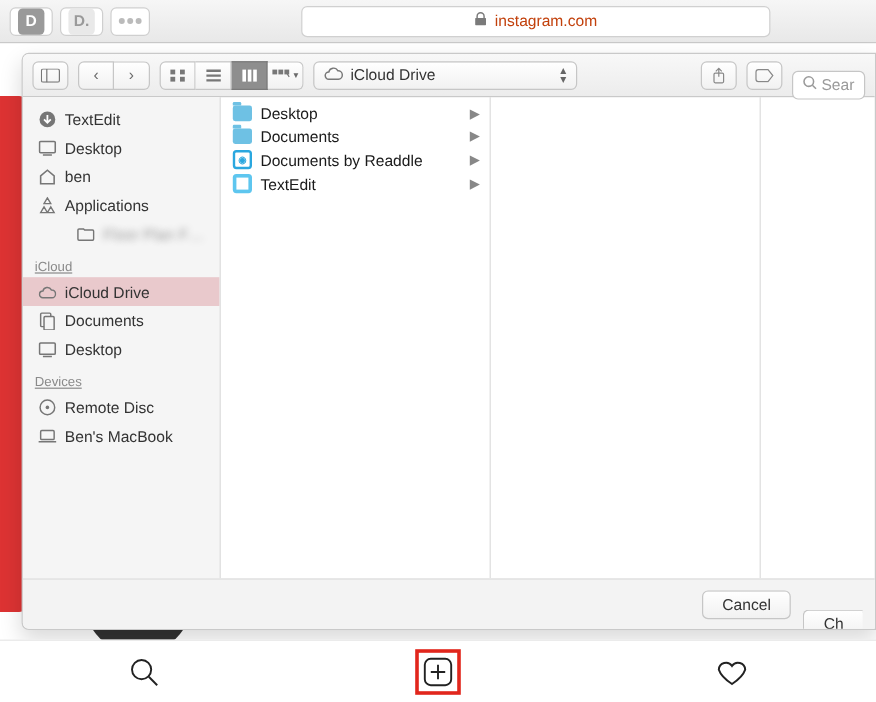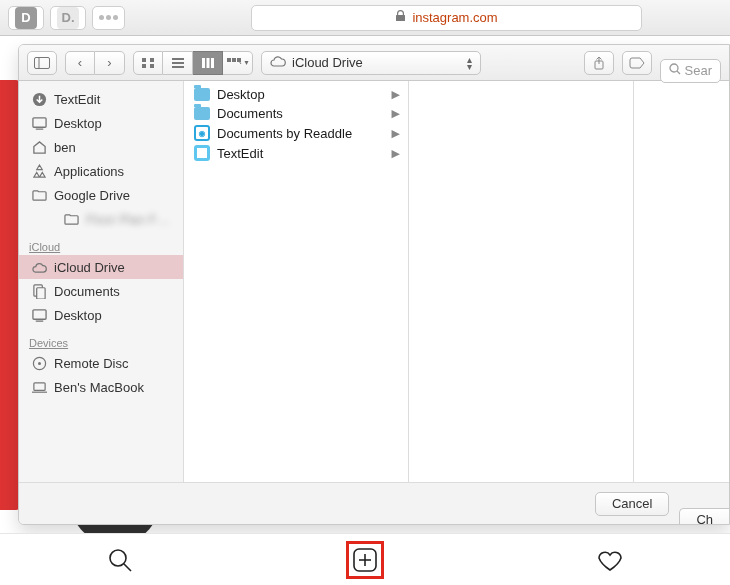--- a/index.html
+++ b/index.html
@@ -41,21 +41,21 @@
   .column-view { flex:1; display:flex; }
   .col { width:225px; border-right:1px solid #dcdcdc; padding-top:4px;}
   .col-item { display:flex; align-items:center; gap:7px; padding:2px 8px 2px 10px; font-size:13px; color:#1a1a1a;}
   .col-item .arrow { margin-left:auto; color:#888; font-size:11px;}
   .folder-icon { width:16px; height:13px; background:#6ec1e4; border-radius:2px; position:relative;}
   .folder-icon::before{content:"";position:absolute;top:-3px;left:0;width:7px;height:3px;background:#6ec1e4;border-radius:1px 1px 0 0;}
   .app-icon { width:16px;height:16px;background:#fff;border:2px solid #2aa7df;border-radius:3px;display:flex;align-items:center;justify-content:center;font-size:8px;color:#2aa7df;font-weight:700;}
   .te-icon { width:16px;height:16px;background:#5ec6ef;border-radius:3px;position:relative;}
   .te-icon::after{content:"";position:absolute;inset:3px;background:#fff;}
 
-  .finder-footer { height:42px; border-top:1px solid #dcdcdc; background:#f3f3f3; display:flex; align-items:center; justify-content:flex-end; padding:0 0; gap:10px;}
+  .finder-footer { height:42px; border-top:1px solid #dcdcdc; background:#f3f3f3; display:flex; align-items:center; justify-content:flex-end; padding:0 10px; gap:10px;}
   .mac-btn { height:24px; padding:0 16px; border:1px solid #c6c6c6; border-radius:5px; background:linear-gradient(#fff,#f1f1f1); font-size:13px; color:#333;}
 
   
   .ig-bar { position:absolute; bottom:0; left:0; right:0; height:52px; background:#fff; border-top:1px solid #e6e6e6; display:flex; align-items:center; justify-content:space-around;}
   .ig-icon { width:28px; height:28px; display:flex; align-items:center; justify-content:center; color:#222;}
   .ig-icon svg { width:26px; height:26px; stroke:#222; stroke-width:1.6; fill:none;}
   .highlight-box { border:3px solid #e1261c; padding:2px;}
 
   
   .bg-red { position:absolute; left:0; top:80px; width:22px; height:430px; background:#d33; border-radius:0 6px 6px 0; z-index:0;}
@@ -204,28 +204,20 @@
           </span>
           <span>ben</span>
         </div>
         <div class="sb-item">
           <span class="sb-icon">
             <svg viewBox="0 0 16 16">
               <path d="M8 1l3 5H5l3-5zM2 14l3-5 3 5H2zm6 0l3-5 3 5H8z" fill="none" stroke="#767676" stroke-width="1.2"></path>
             </svg>
           </span>
           <span>Applications</span>
-        </div>
-        <div class="sb-item">
-          <span class="sb-icon">
-            <svg viewBox="0 0 16 16">
-              <path d="M1 4a1 1 0 011-1h4l1 1h7a1 1 0 011 1v7a1 1 0 01-1 1H2a1 1 0 01-1-1V4z" fill="none" stroke="#767676" stroke-width="1.3"></path>
-            </svg>
-          </span>
-          <span>Google Drive</span>
         </div>
         <div class="sb-item blurred">
           <span class="sb-icon">
             <svg viewBox="0 0 16 16">
               <path d="M1 4a1 1 0 011-1h4l1 1h7a1 1 0 011 1v7a1 1 0 01-1 1H2a1 1 0 01-1-1V4z" fill="none" stroke="#767676" stroke-width="1.3"></path>
             </svg>
           </span>
           <span>Floor Plan F…</span>
         </div>
         <div class="sb-section">iCloud</div>

